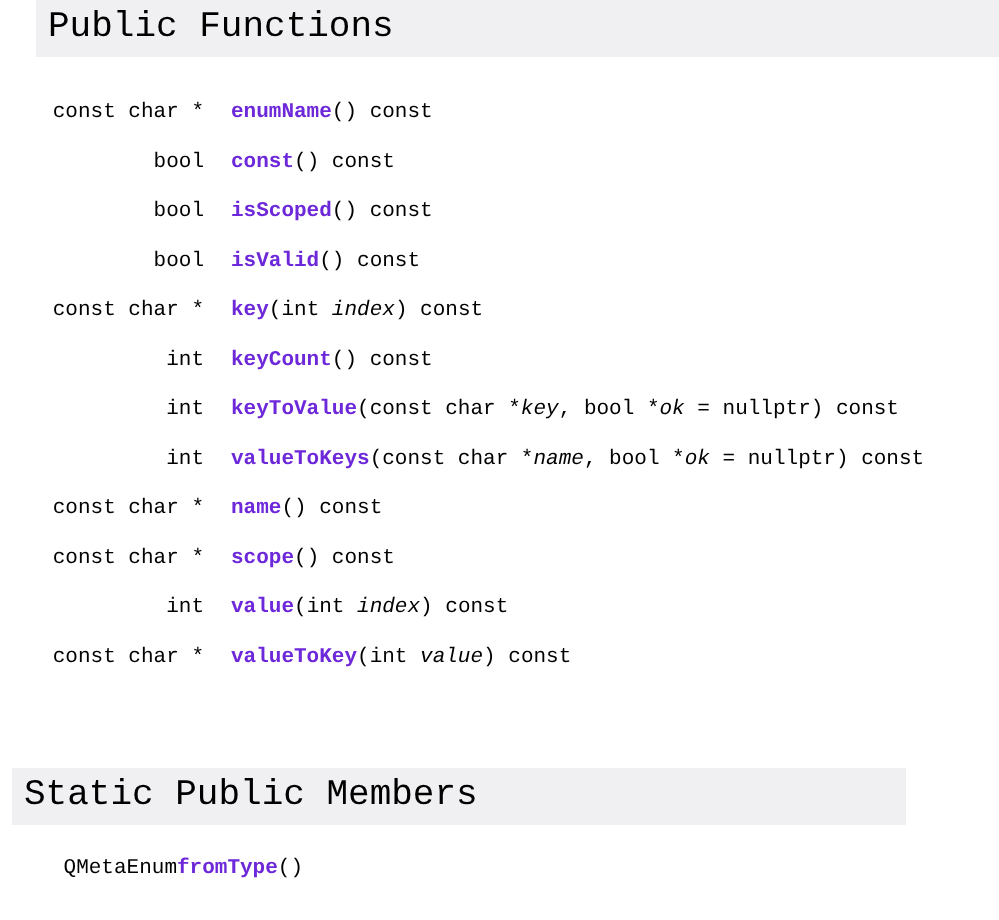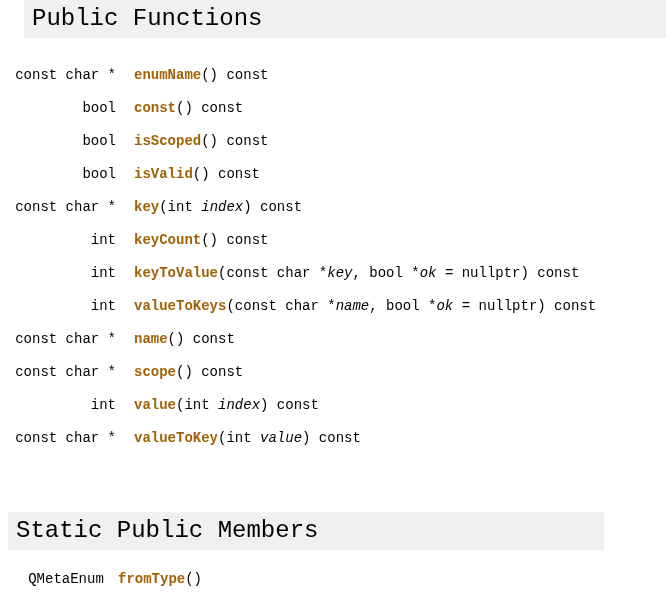--- a/index.html
+++ b/index.html
@@ -74,41 +74,42 @@
     font-family: "Liberation Mono", "DejaVu Sans Mono", monospace;
     font-size: 14px;
     color: #000000;
   }
 
   
   #table-public-functions .col-return {
     text-align: right;
     width: 116px;
     padding-right: 0px;
+    padding-left: 20px;
   }
   
   #table-public-functions .col-signature {
     text-align: left;
     padding-left: 18px;
   }
 
   
   #table-static-public-members .col-return {
-    text-align: center;
+    text-align: right;
     width: 104px;
     padding-left: 14px;
   }
   #table-static-public-members .col-signature {
     text-align: right;
     padding-left: 0px;
   }
 
   .fn-name {
     font-weight: bold;
-    color: #a16207;
+    color: #6d28d9;
     text-decoration: none;
   }
   .param {
     font-style: italic;
   }
 </style>
 </head>
 <body>
 
 <div class="page">

